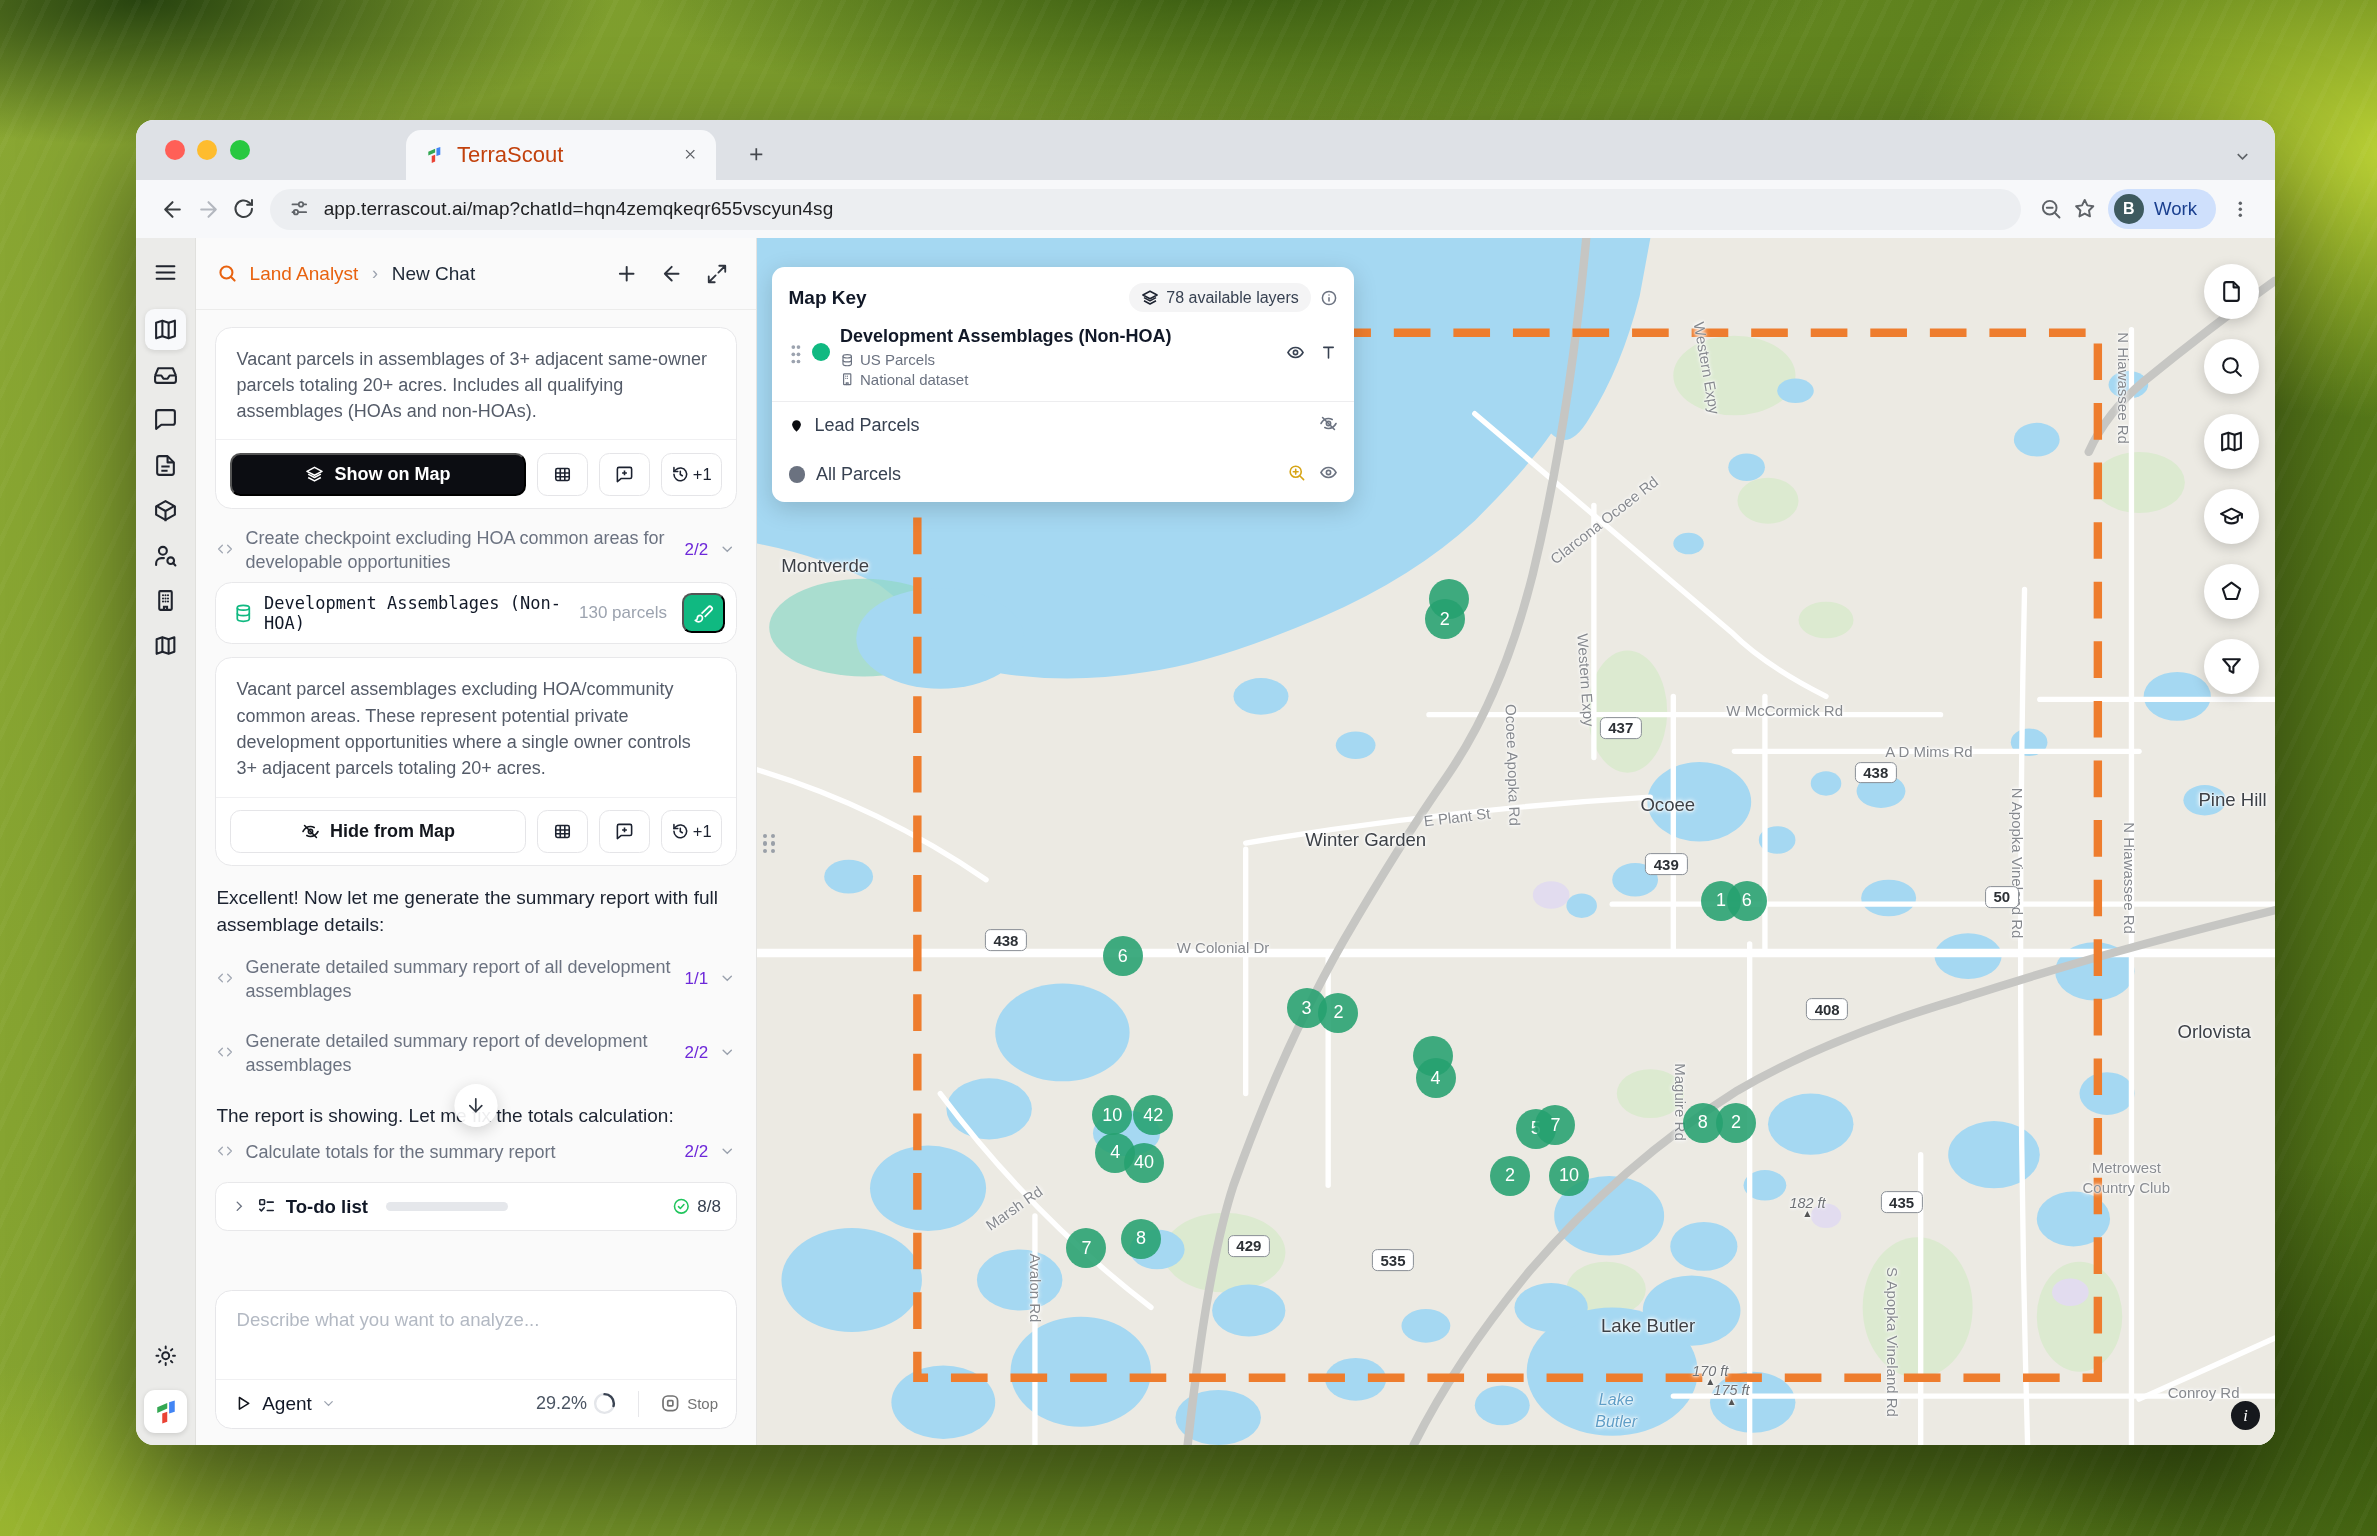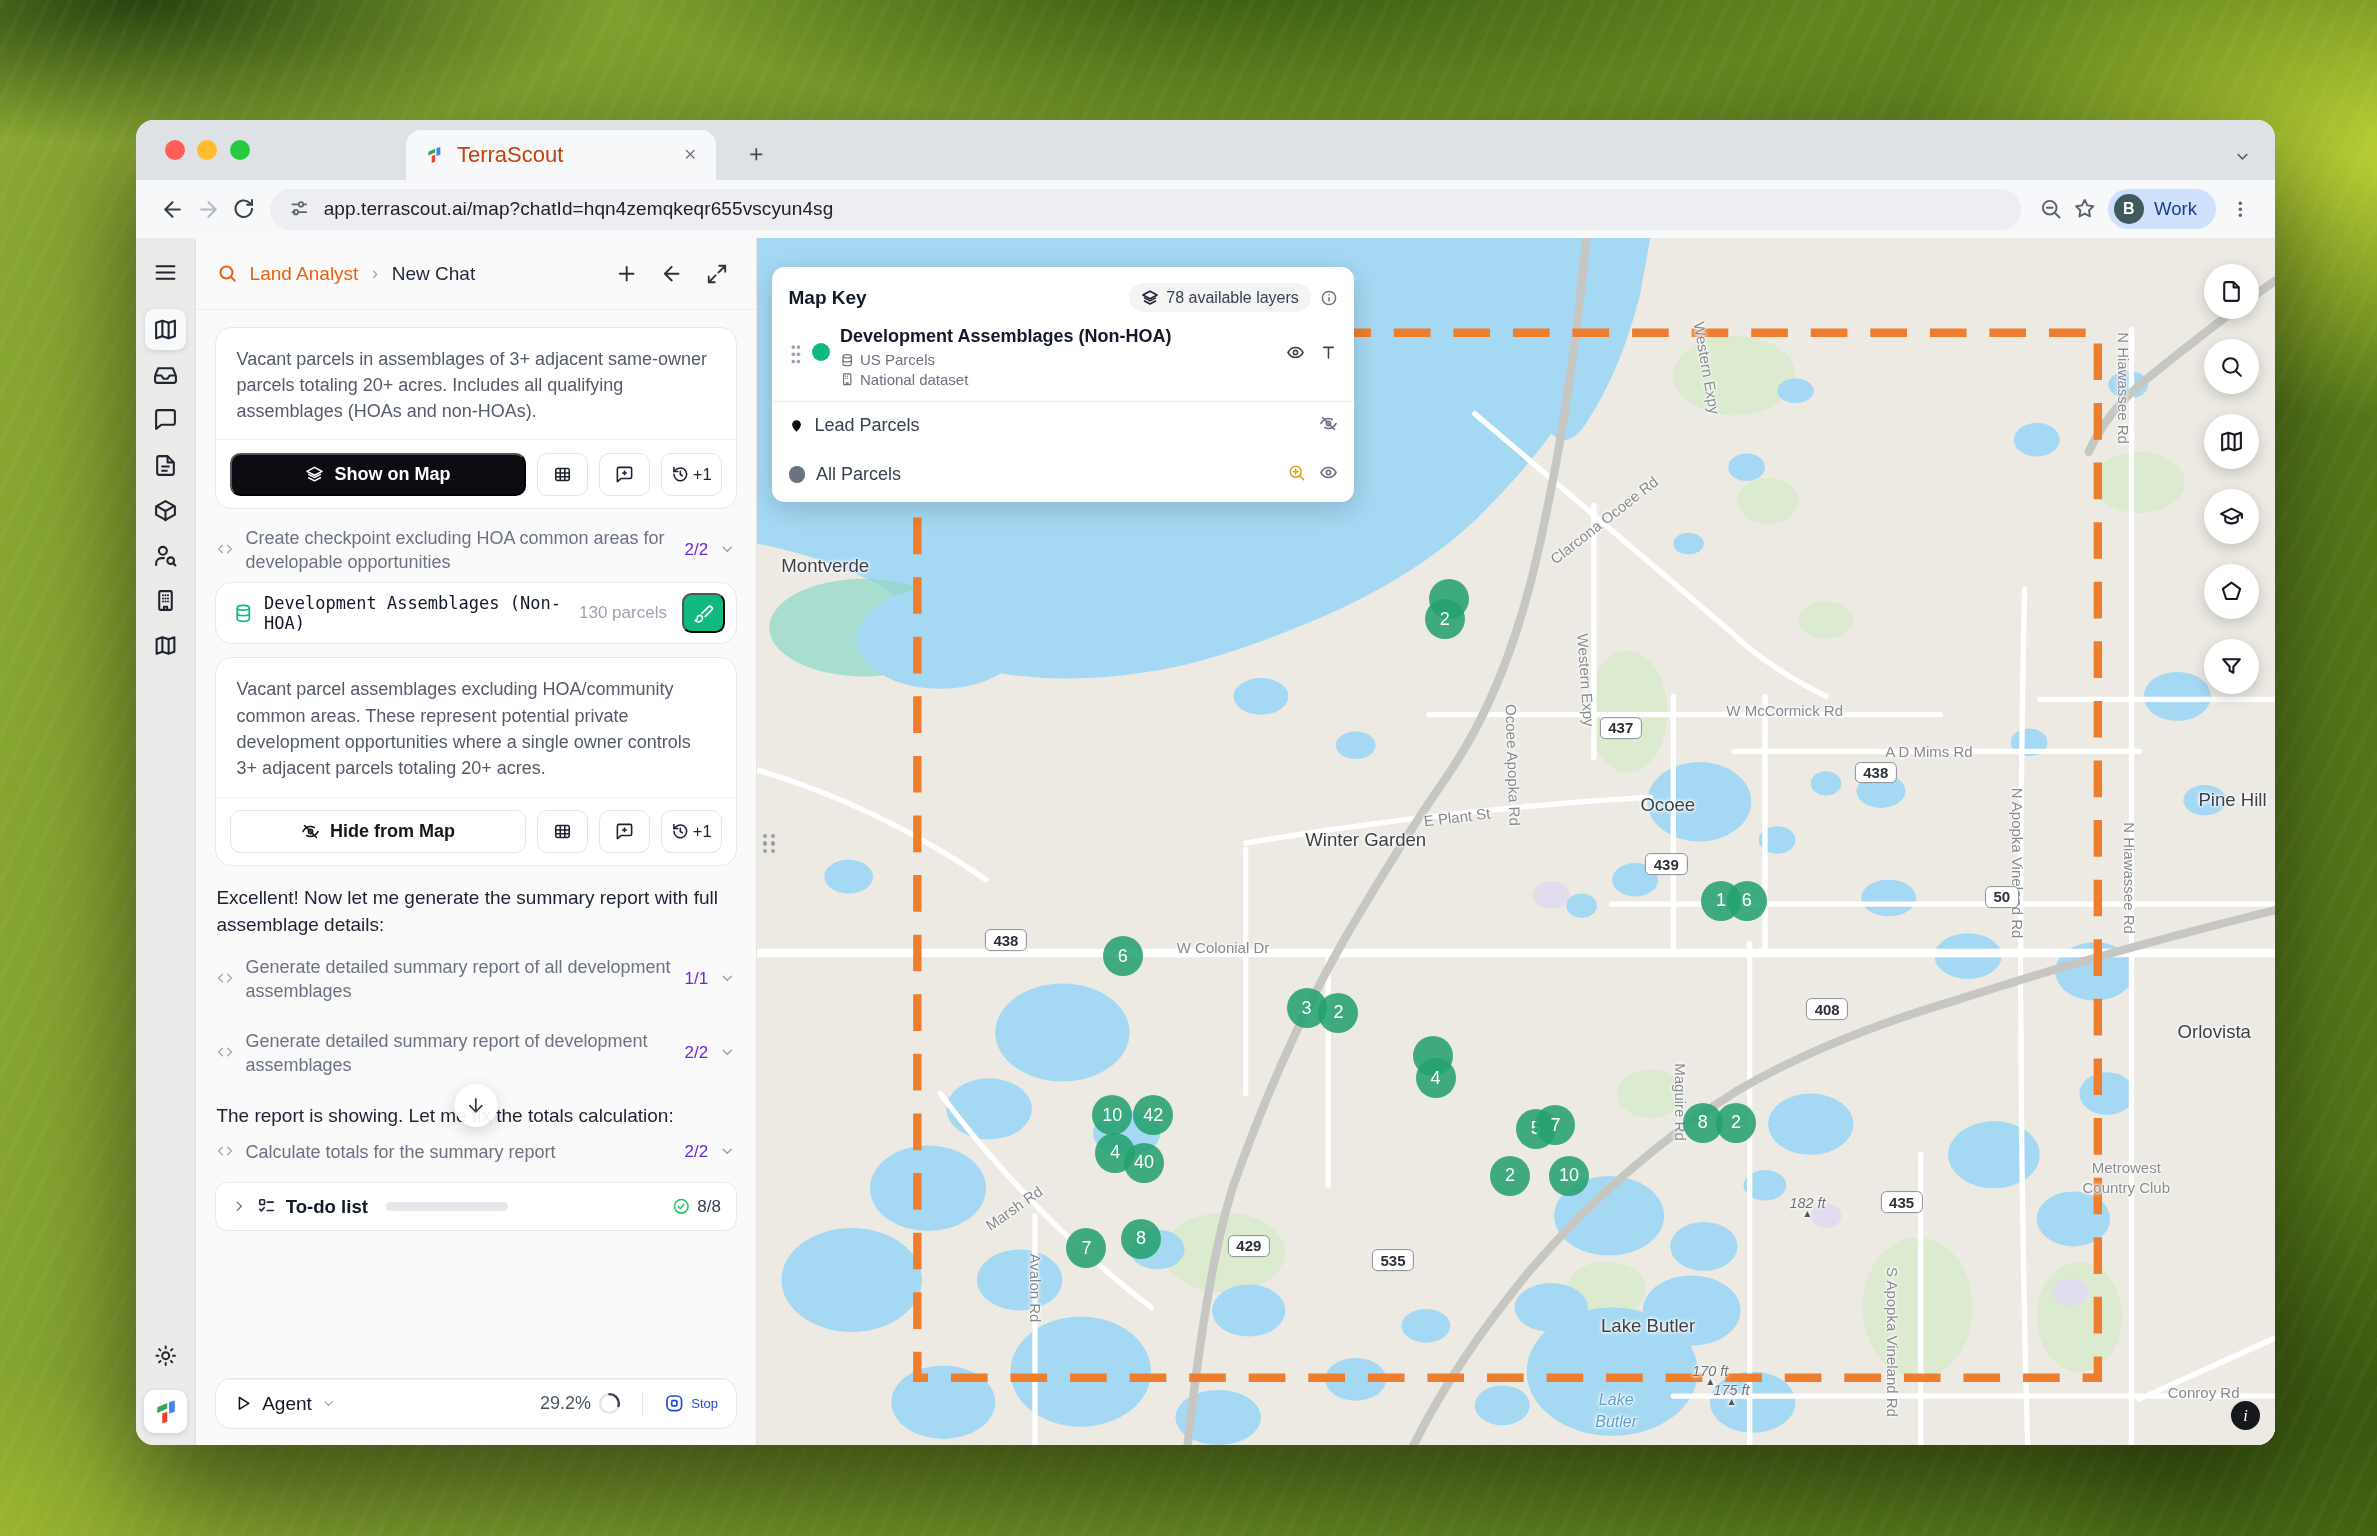--- a/index.html
+++ b/index.html
@@ -112,21 +112,21 @@
   .todo-fill { height:100%; background:#21c55d; border-radius:4.8px; }
   .todo-right { margin-left:auto; display:flex; align-items:center; gap:6.9px; color:#374151; font-size:17px; }
 
   .composer-wrap { padding:9.6px 19px 16.5px; flex:none; }
   .composer { background:#fff; border:1px solid #e6e6e9; border-radius:16.5px; overflow:hidden; }
   .composer-input { min-height:88px; padding:18px 20.6px; font-size:18.6px; color:#b3b9c3; }
   .composer-foot { border-top:1px solid #f0f0f2; display:flex; align-items:center; gap:9.6px; padding:11px 18px; }
   .agent-label { font-size:19px; color:#111827; font-weight:500; }
   .ctx { margin-left:auto; display:flex; align-items:center; gap:5.5px; color:#4b5563; font-size:18px; }
   .vdiv { width:1px; height:26px; background:#e7e7ea; margin:0 11px; }
-  .stop { display:flex; align-items:center; gap:6.9px; color:#1d4ed8; font-size:13px; }
+  .stop { display:flex; align-items:center; gap:6.9px; color:#737373; font-size:15px; }
 
   
   .map { flex:1; position:relative; overflow:hidden; background:#eae8e2; }
   .map svg.base { position:absolute; inset:0; width:100%; height:100%; }
 
   .mlabel { position:absolute; transform:translate(-50%,-50%); white-space:nowrap;
     text-shadow:0 0 4.8px #fff,0 0 4.8px #fff,0 0 2.1px #fff,0 0 2.1px #fff; pointer-events:none; }
   .town { font-size:18.6px; color:#3d4147; }
   .roadlb { font-size:15px; color:#86898e; }
   .waterlb { font-size:16px; color:#5f9ec7; font-style:italic; text-align:center; line-height:1.35; }
@@ -547,20 +547,21 @@
                 </svg>
             </span>
             <span>8/8</span>
           </span>
         </div>
 
       </div>
 
       <div class="composer-wrap">
         <div class="composer">
+          <div class="composer-input">Describe what you want to analyze...</div>
           <div class="composer-foot">
             <span style="color:#13161d;display:flex">
               <svg width="18.6" height="18.6" viewBox="0 0 24 24" fill="none" stroke="currentColor" stroke-width="2" stroke-linejoin="round">
                   <path d="M7 4.5l12 7.5-12 7.5z"></path>
                 </svg>
             </span>
             <span class="agent-label">Agent</span>
             <span style="color:#9ca3af;display:flex">
               <svg width="15" height="15" viewBox="0 0 24 24" fill="none" stroke="currentColor" stroke-width="2" stroke-linecap="round">
                   <path d="M6 9l6 6 6-6"></path>

